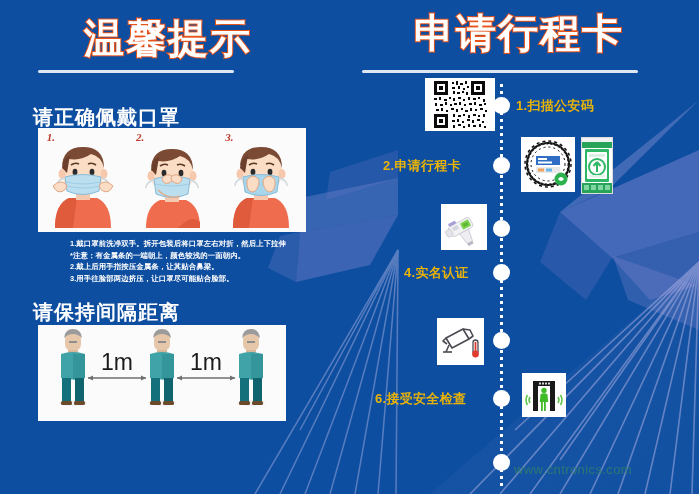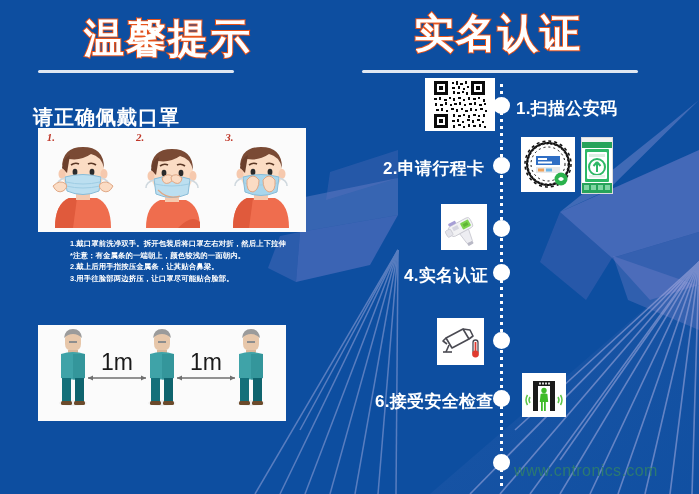--- a/index.html
+++ b/index.html
@@ -69,35 +69,35 @@
   #timeline-line{
     position:absolute;left:500px;top:84px;width:3px;height:404px;
     background-image:linear-gradient(to bottom,#ffffff 50%,rgba(255,255,255,0) 0%);
     background-size:3px 7px;background-repeat:repeat-y;
   }
   .tl-dot{
     position:absolute;width:17px;height:17px;border-radius:50%;
     background:#ffffff;left:493px;
   }
   .tl-label{
-    position:absolute;color:#ffffff;font-size:17px;font-weight:bold;
+    position:absolute;color:#eab308;font-size:13px;font-weight:bold;
     white-space:nowrap;letter-spacing:.3px;
   }
   .tl-label.right{text-align:left;}
   .tl-label.left{text-align:center;}
 
   .thumb{position:absolute;background:#ffffff;overflow:hidden;}
 
   
   .phone{position:absolute;background:#ffffff;overflow:hidden;border:1px solid #dcdcdc;}
 
   
   #watermark{
     position:absolute;left:514px;top:462px;
-    color:#2e7d6e;font-size:16px;letter-spacing:.4px;
+    color:#2e7d6e;font-size:13px;letter-spacing:.4px;
     font-family:"Liberation Sans",sans-serif;
     opacity:.92;
   }
 </style>
 </head>
 <body>
 
 <div id="poster">
 
   <div class="bg-art">
@@ -148,21 +148,21 @@
           <line x1="398" y1="250" x2="396" y2="494"></line>
           <line x1="398" y1="250" x2="300" y2="430"></line>
         </g>
 
         <polygon points="699,262 699,494 430,494" fill="url(#fanG)" opacity="0.22"></polygon>
       </g>
     </svg>
   </div>
 
   <div class="title" id="title-left">温馨提示</div>
-  <div class="title" id="title-right">实名认证</div>
+  <div class="title" id="title-right">申请行程卡</div>
   <div class="divider" id="divider-left"></div>
   <div class="divider" id="divider-right"></div>
 
   <div class="sec-head" id="head-mask">请正确佩戴口罩</div>
 
   <div class="white-card" id="mask-card">
     <div class="mask-figs">
 
       <div class="mask-fig">
         <span class="step-num">1.</span>
@@ -250,20 +250,21 @@
     </div>
   </div>
 
   <div class="note-lines">
     <div>1.戴口罩前洗净双手。拆开包装后将口罩左右对折，然后上下拉伸</div>
     <div>*注意：有金属条的一端朝上，颜色较浅的一面朝内。</div>
     <div>2.戴上后用手指按压金属条，让其贴合鼻梁。</div>
     <div>3.用手往脸部两边挤压，让口罩尽可能贴合脸部。</div>
   </div>
 
+  <div class="sec-head" id="head-distance">请保持间隔距离</div>
 
   <div class="white-card" id="distance-card">
     <svg width="248" height="96" viewBox="0 0 248 96">
 
       <g>
         <ellipse cx="35" cy="78" rx="14" ry="3" fill="#efefef"></ellipse>
         <path d="M27 14 q0 -9 8 -9 q8 0 8 9 l0 5 q0 7 -8 7 q-8 0 -8 -7 Z" fill="#e7c7aa"></path>
         <path d="M26 13 q1 -9 9 -9 q8 0 9 9 q-4 -4 -9 -4 q-5 0 -9 4 Z" fill="#9b9b9b"></path>
         <rect x="31" y="16" width="8" height="2" fill="#8e8e8e"></rect>
         <rect x="30" y="25" width="10" height="4" fill="#d9b79a"></rect>

